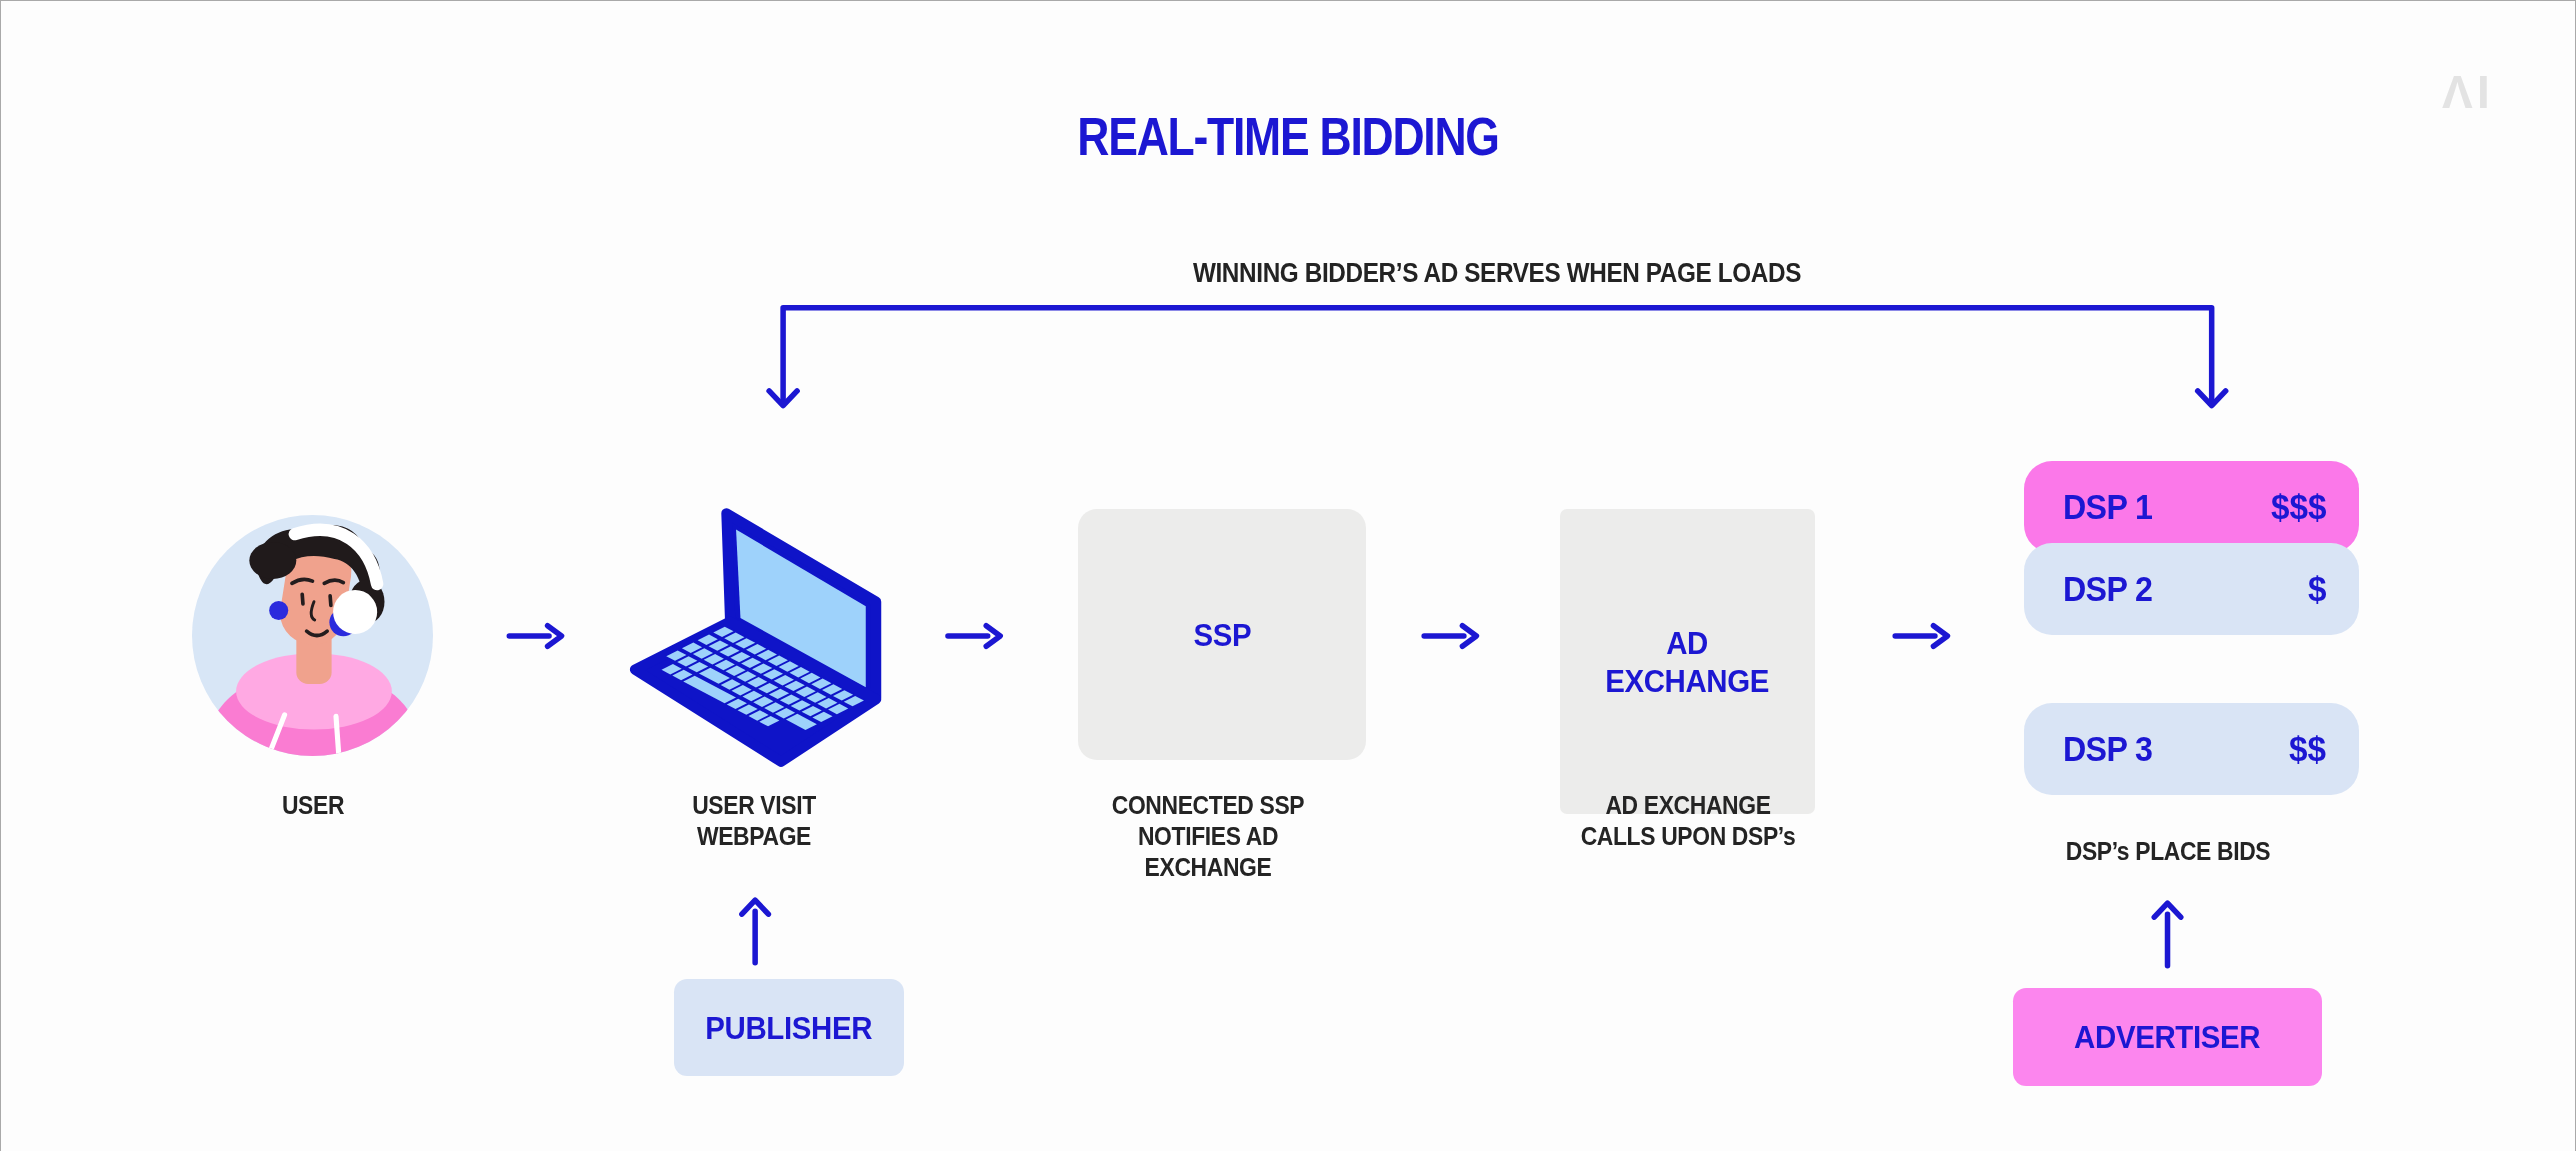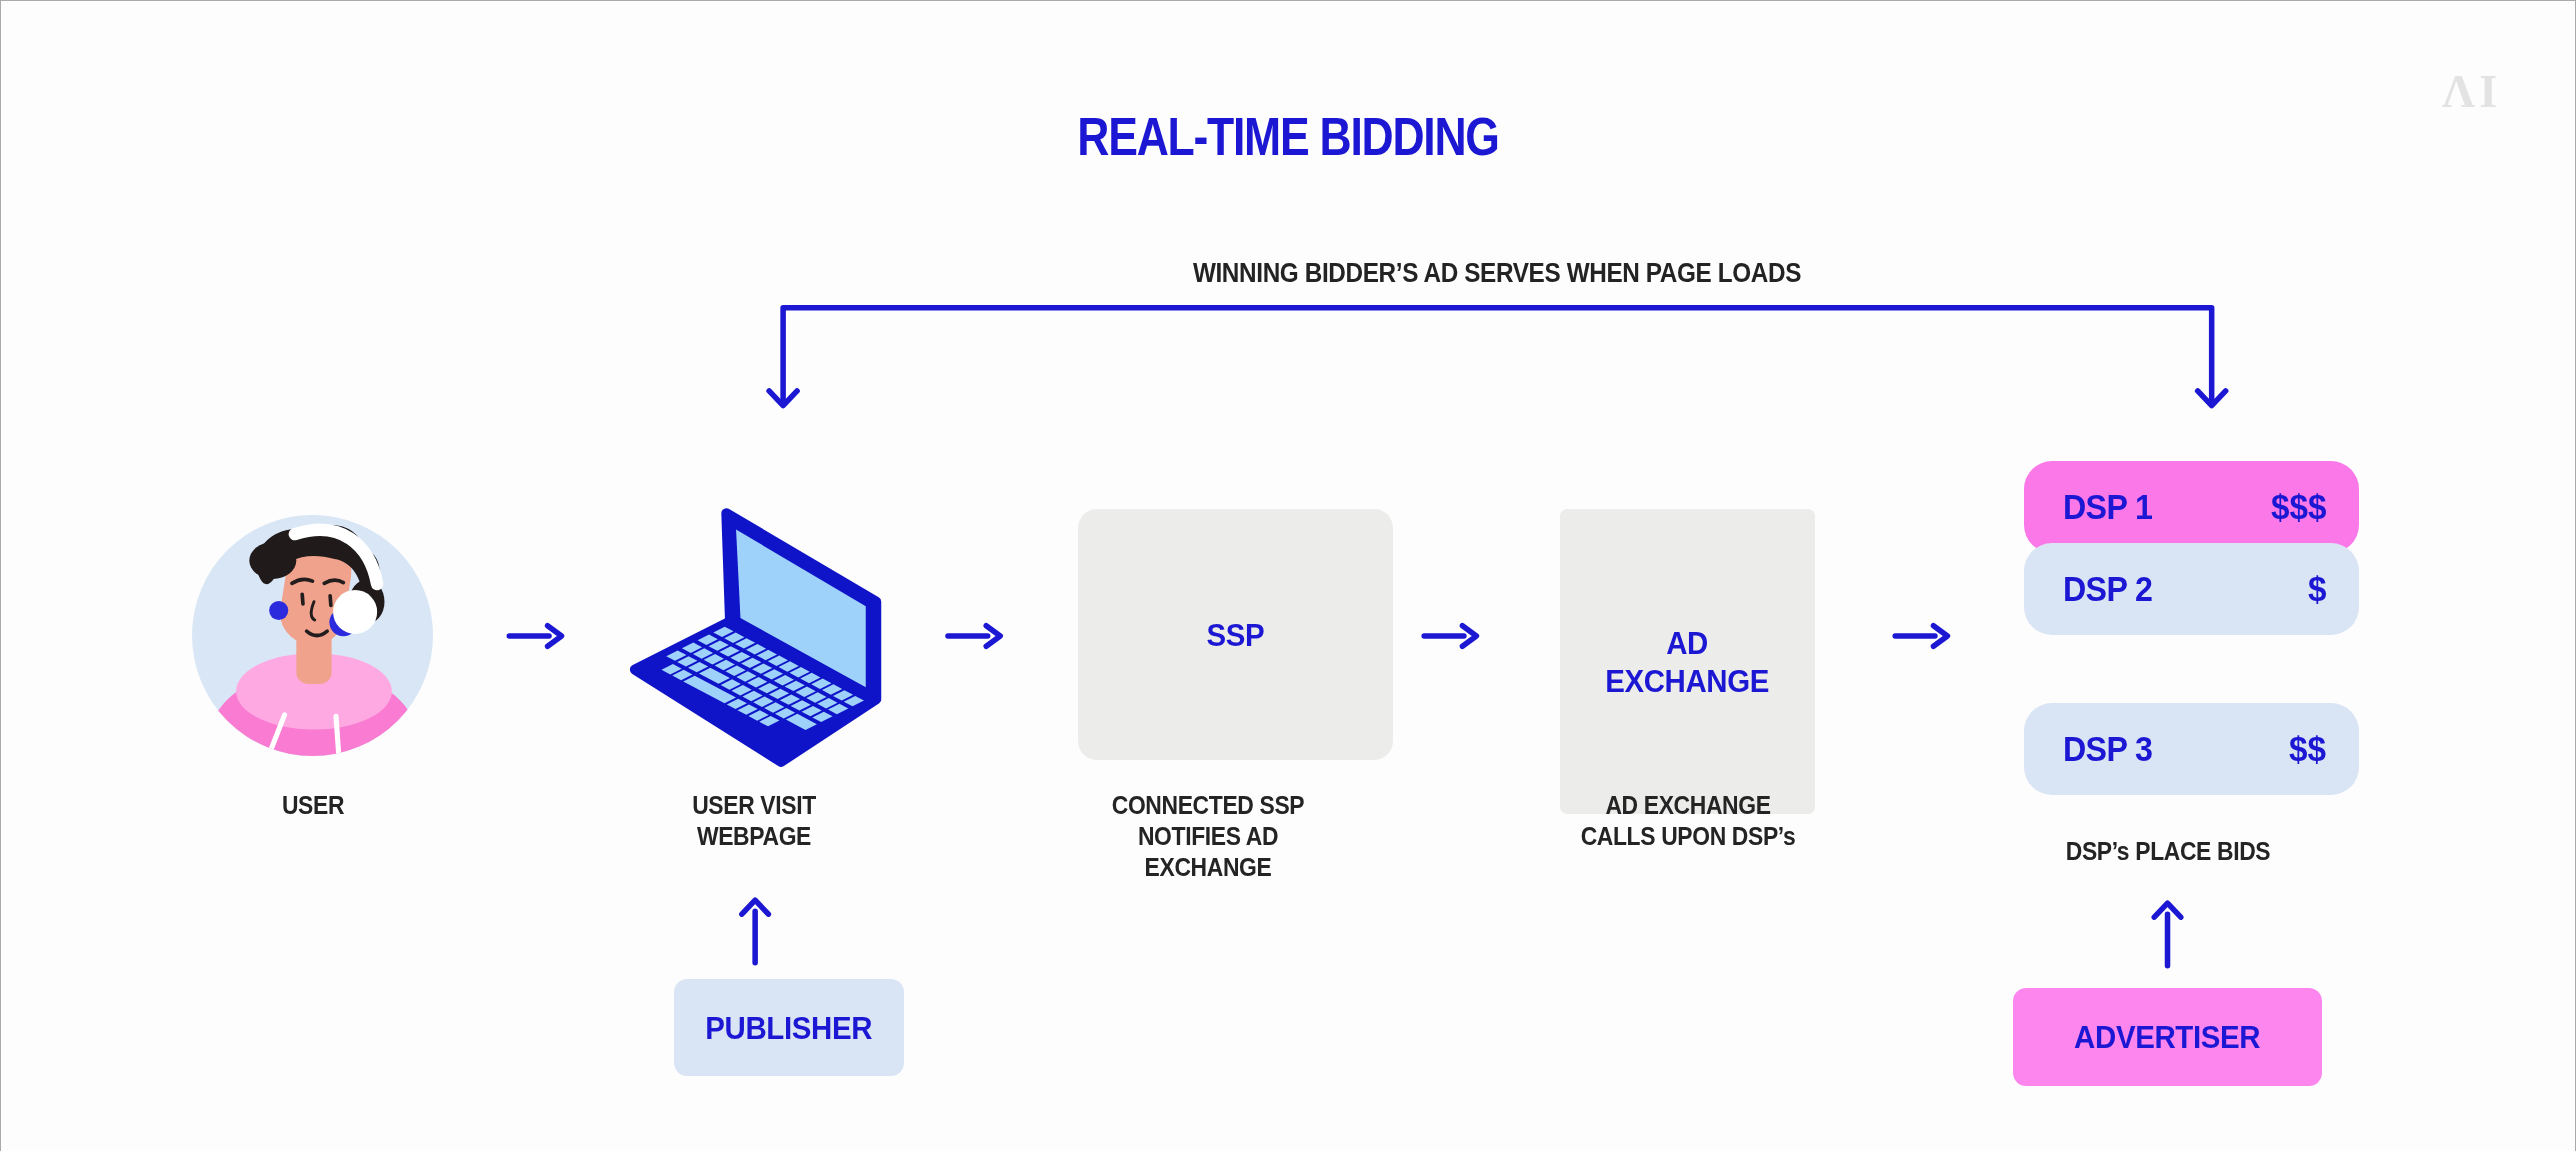--- a/index.html
+++ b/index.html
@@ -3,41 +3,41 @@
 <meta charset="utf-8">
 <style>
   html,body{margin:0;padding:0;background:#fdfdfd;}
   .canvas{position:relative;width:2576px;height:1152px;background:#fdfdfd;
           font-family:"Liberation Sans",sans-serif;overflow:hidden;}
   .frame{position:absolute;inset:0;border:1.5px solid #a9a9a9;pointer-events:none;}
 
   .title{position:absolute;left:0;top:106px;width:2576px;text-align:center;
          font-size:53px;font-weight:800;color:#1c17d2;letter-spacing:-1.5px;
          transform:scaleX(.84);}
-  .logo{position:absolute;left:2442px;top:65px;font-family:Liberation Serif, serif;
+  .logo{position:absolute;left:2442px;top:65px;font-family:Liberation Sans, sans-serif;
         font-size:46px;font-weight:700;color:#e3e3e3;letter-spacing:4.4px;}
 
   .flow-label{position:absolute;left:1129px;top:258px;width:736px;text-align:center;
               font-size:27px;font-weight:700;color:#232323;letter-spacing:-0.4px;
               transform:scaleX(.9);}
 
   .caption{position:absolute;text-align:center;font-size:26px;font-weight:700;
            color:#242424;letter-spacing:-0.4px;line-height:31px;white-space:pre-line;
            transform:scaleX(.88);}
   .cap-user{left:166px;top:790px;width:294px;}
   .cap-webpage{left:607px;top:790px;width:294px;}
   .cap-ssp{left:1061px;top:790px;width:294px;}
   .cap-adx{left:1504px;top:790px;width:368px;}
   .cap-dsp{left:1984px;top:836px;width:368px;}
 
   .node-box{position:absolute;display:flex;align-items:center;justify-content:center;}
   .gray{background:#ececeb;border-radius:19px;}
   .node-label{font-size:32px;font-weight:800;color:#1c17d2;letter-spacing:-0.4px;
               text-align:center;white-space:pre-line;line-height:38px;transform:scaleX(.92);}
-  .box-ssp{left:1078px;top:509px;width:315px;height:251px;}
+  .box-ssp{left:1078px;top:509px;width:288px;height:251px;}
   .box-adx{left:1560px;top:509px;width:255px;height:305px;border-radius:7px;}
 
   .dsp-row{position:absolute;left:2024px;width:335px;height:92px;border-radius:28px;
            display:flex;align-items:center;justify-content:space-between;
            padding:0 33px 0 39px;box-sizing:border-box;}
   .dsp1{top:461px;background:#fb78e9;}
   .dsp2{top:543px;background:#d9e4f5;}
   .dsp3{top:703px;background:#d9e4f5;}
   .dsp-label{font-size:35px;font-weight:800;color:#1c17d2;letter-spacing:-0.7px;
              transform:scaleX(.92);transform-origin:left center;}

